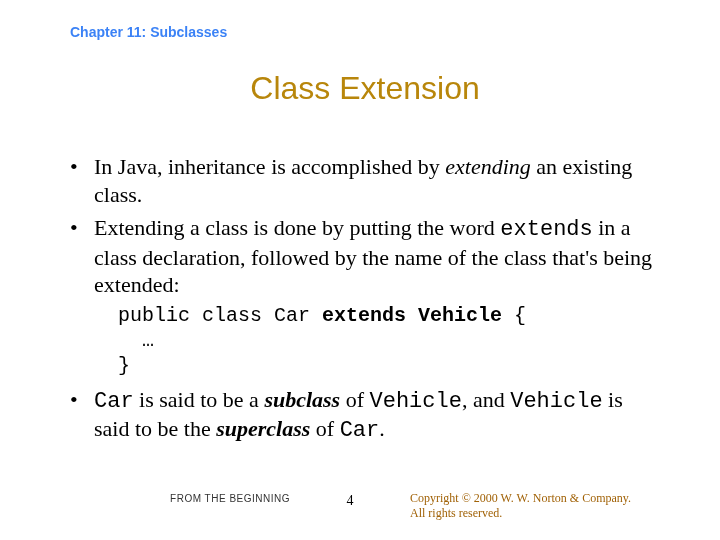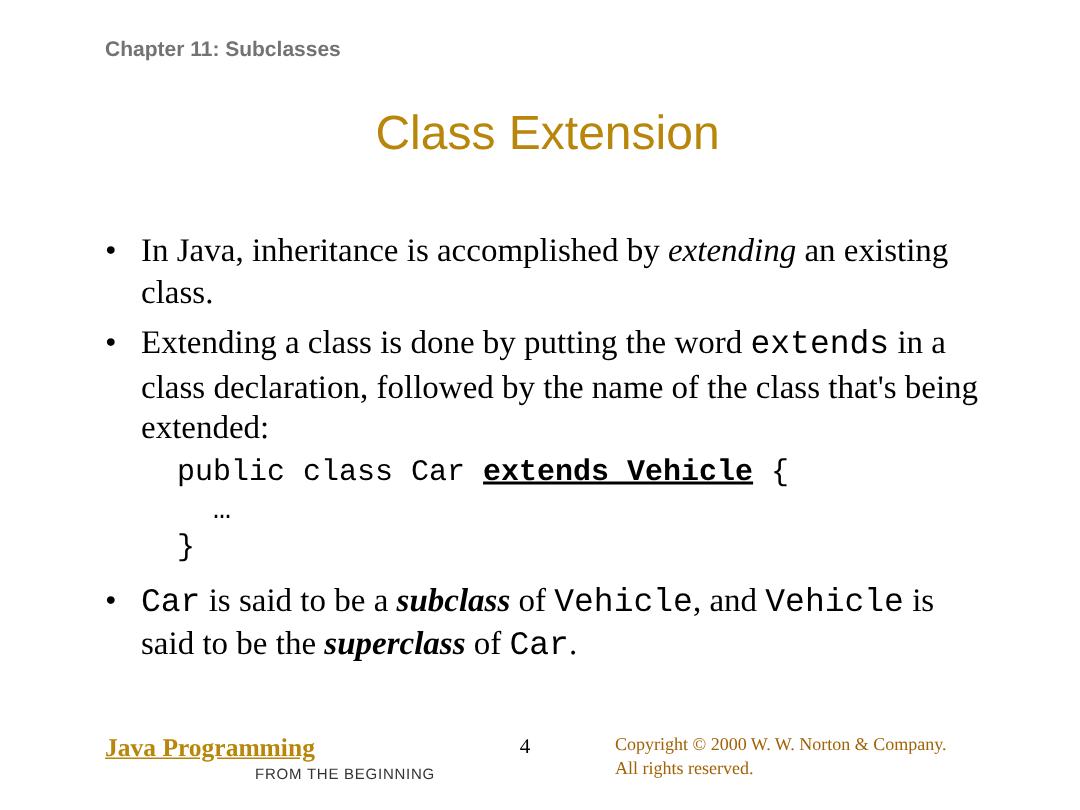--- a/index.html
+++ b/index.html
@@ -1,26 +1,26 @@
 <!DOCTYPE html>
 <html><head>
 <meta charset="utf-8">
 <style>
   * { margin: 0; padding: 0; box-sizing: border-box; }
   html, body { width: 720px; height: 540px; background: #fff; font-family: "Times New Roman", Times, serif; color: #000; }
   .slide { width: 720px; height: 540px; position: relative; padding: 24px 60px 0 70px; }
-  .chapter-label { font-family: Arial, Helvetica, sans-serif; font-weight: bold; font-size: 14px; color: #737373; margin-bottom: 30px; }
+  .chapter-label { font-family: Arial, Helvetica, sans-serif; font-weight: bold; font-size: 14px; color: #3b82f6; margin-bottom: 30px; }
   .title { font-family: Arial, Helvetica, sans-serif; font-size: 32px; color: #b8860b; text-align: center; margin-bottom: 46px; }
   .content { font-size: 22px; line-height: 1.25; }
   ul.bullets { list-style: none; padding-left: 0; }
   ul.bullets > li { position: relative; padding-left: 24px; margin-bottom: 6px; }
   ul.bullets > li::before { content: "•"; position: absolute; left: 0; top: 0; font-size: 22px; }
   .code-inline { font-family: "Courier New", Courier, monospace; }
   .codeblock { font-family: "Courier New", Courier, monospace; font-size: 20px; margin: 4px 0 8px 24px; line-height: 1.25; white-space: pre; }
-  .codeblock .kw { font-weight: bold; text-decoration: underline; }
+  .codeblock .kw { font-weight: bold; }
   .italic { font-style: italic; }
   .bolditalic { font-style: italic; font-weight: bold; text-align: right; }
   .footer { position: absolute; left: 0; bottom: 18px; width: 720px; display: flex; align-items: flex-start; padding: 0 60px 0 70px; }
   .footer-left { flex: 0 0 220px; }
   .book-title { font-family: "Times New Roman", serif; font-weight: bold; font-size: 17px; color: #b8860b; text-decoration: underline; }
   .book-sub { font-family: Arial, Helvetica, sans-serif; font-size: 10px; letter-spacing: 0.5px; color: #333; margin-top: 2px; text-align: right; }
   .footer-center { flex: 0 0 120px; text-align: center; font-family: "Times New Roman", serif; font-size: 14px; padding-top: 2px; }
   .footer-right { flex: 1; font-family: "Times New Roman", serif; font-size: 12px; color: #a16207; line-height: 1.3; padding-top: 0; }
 </style>
 </head>
@@ -48,21 +48,20 @@
 
       <li>
         <span class="code-inline">Car</span><span> is said to be a </span><span class="bolditalic">subclass</span><span> of </span><span class="code-inline">Vehicle</span><span>, and </span><span class="code-inline">Vehicle</span><span> is said to be the </span><span class="bolditalic">superclass</span><span> of </span><span class="code-inline">Car</span><span>.</span>
       </li>
 
     </ul>
   </div>
 
   <div class="footer">
     <div class="footer-left">
-      <div class="book-title">Java Programming</div>
       <div class="book-sub">FROM THE BEGINNING</div>
     </div>
     <div class="footer-center">4</div>
     <div class="footer-right">
       <div>Copyright © 2000 W. W. Norton &amp; Company.</div>
       <div>All rights reserved.</div>
     </div>
   </div>
 
 </div>

